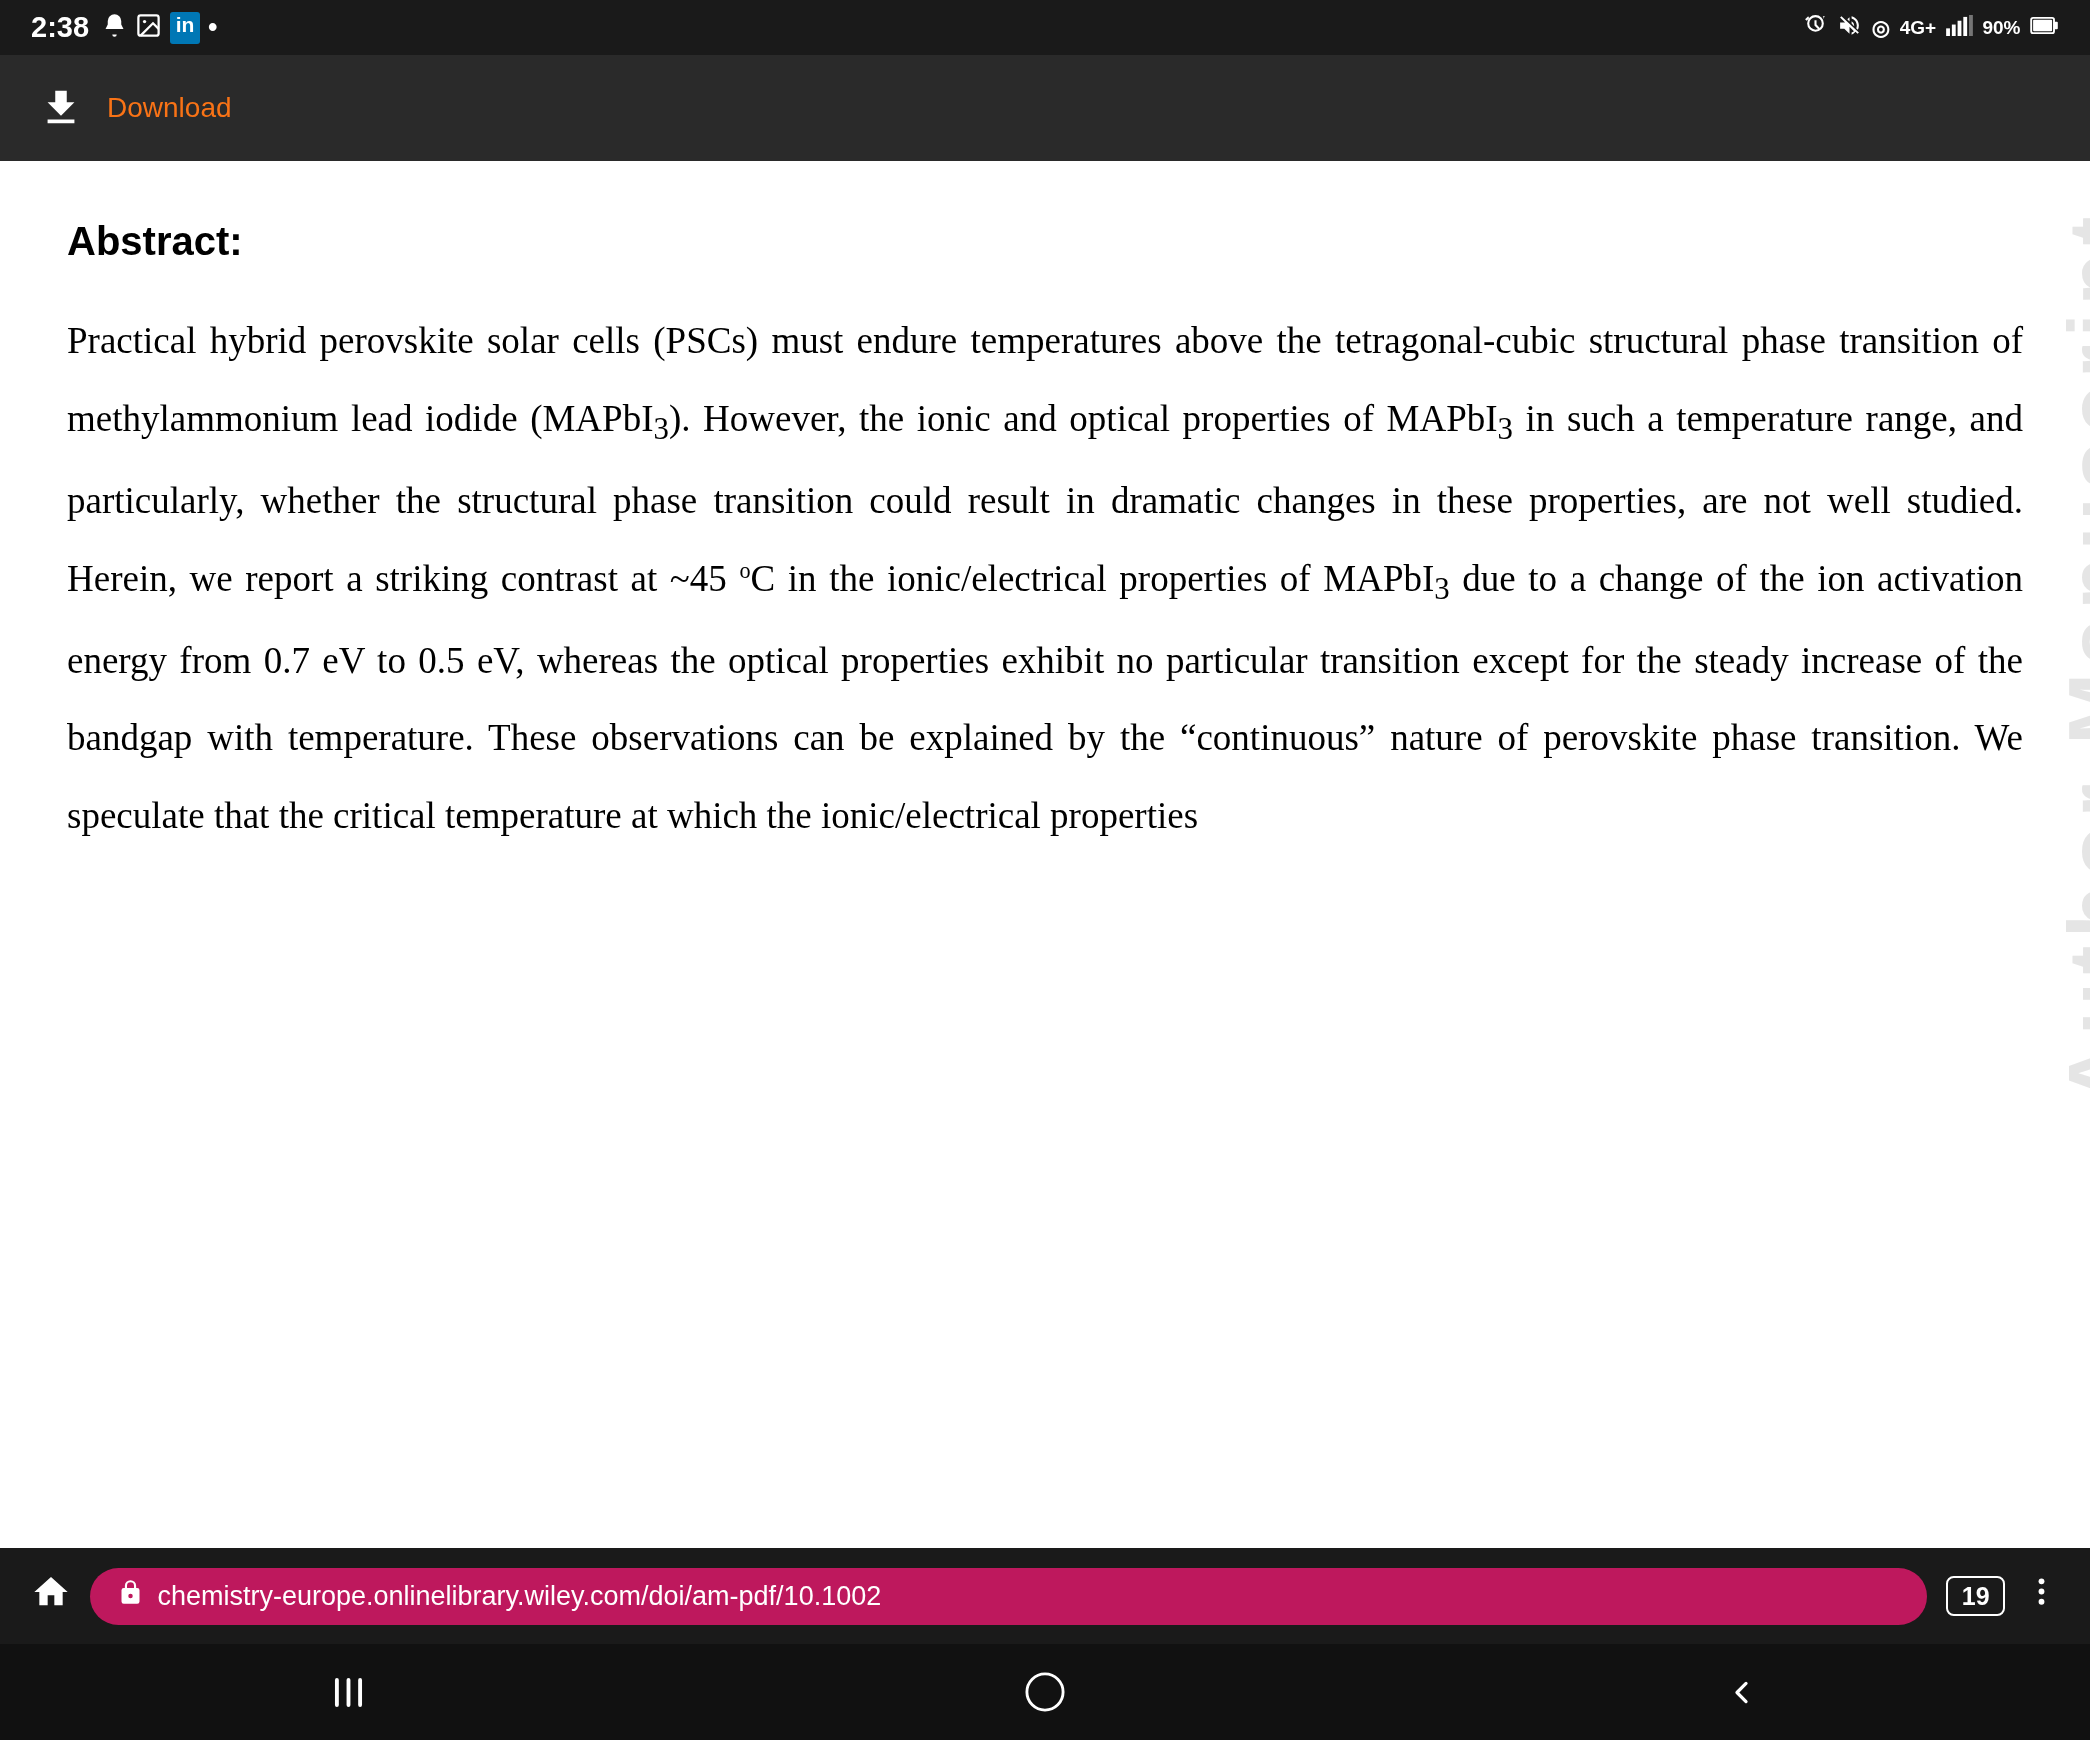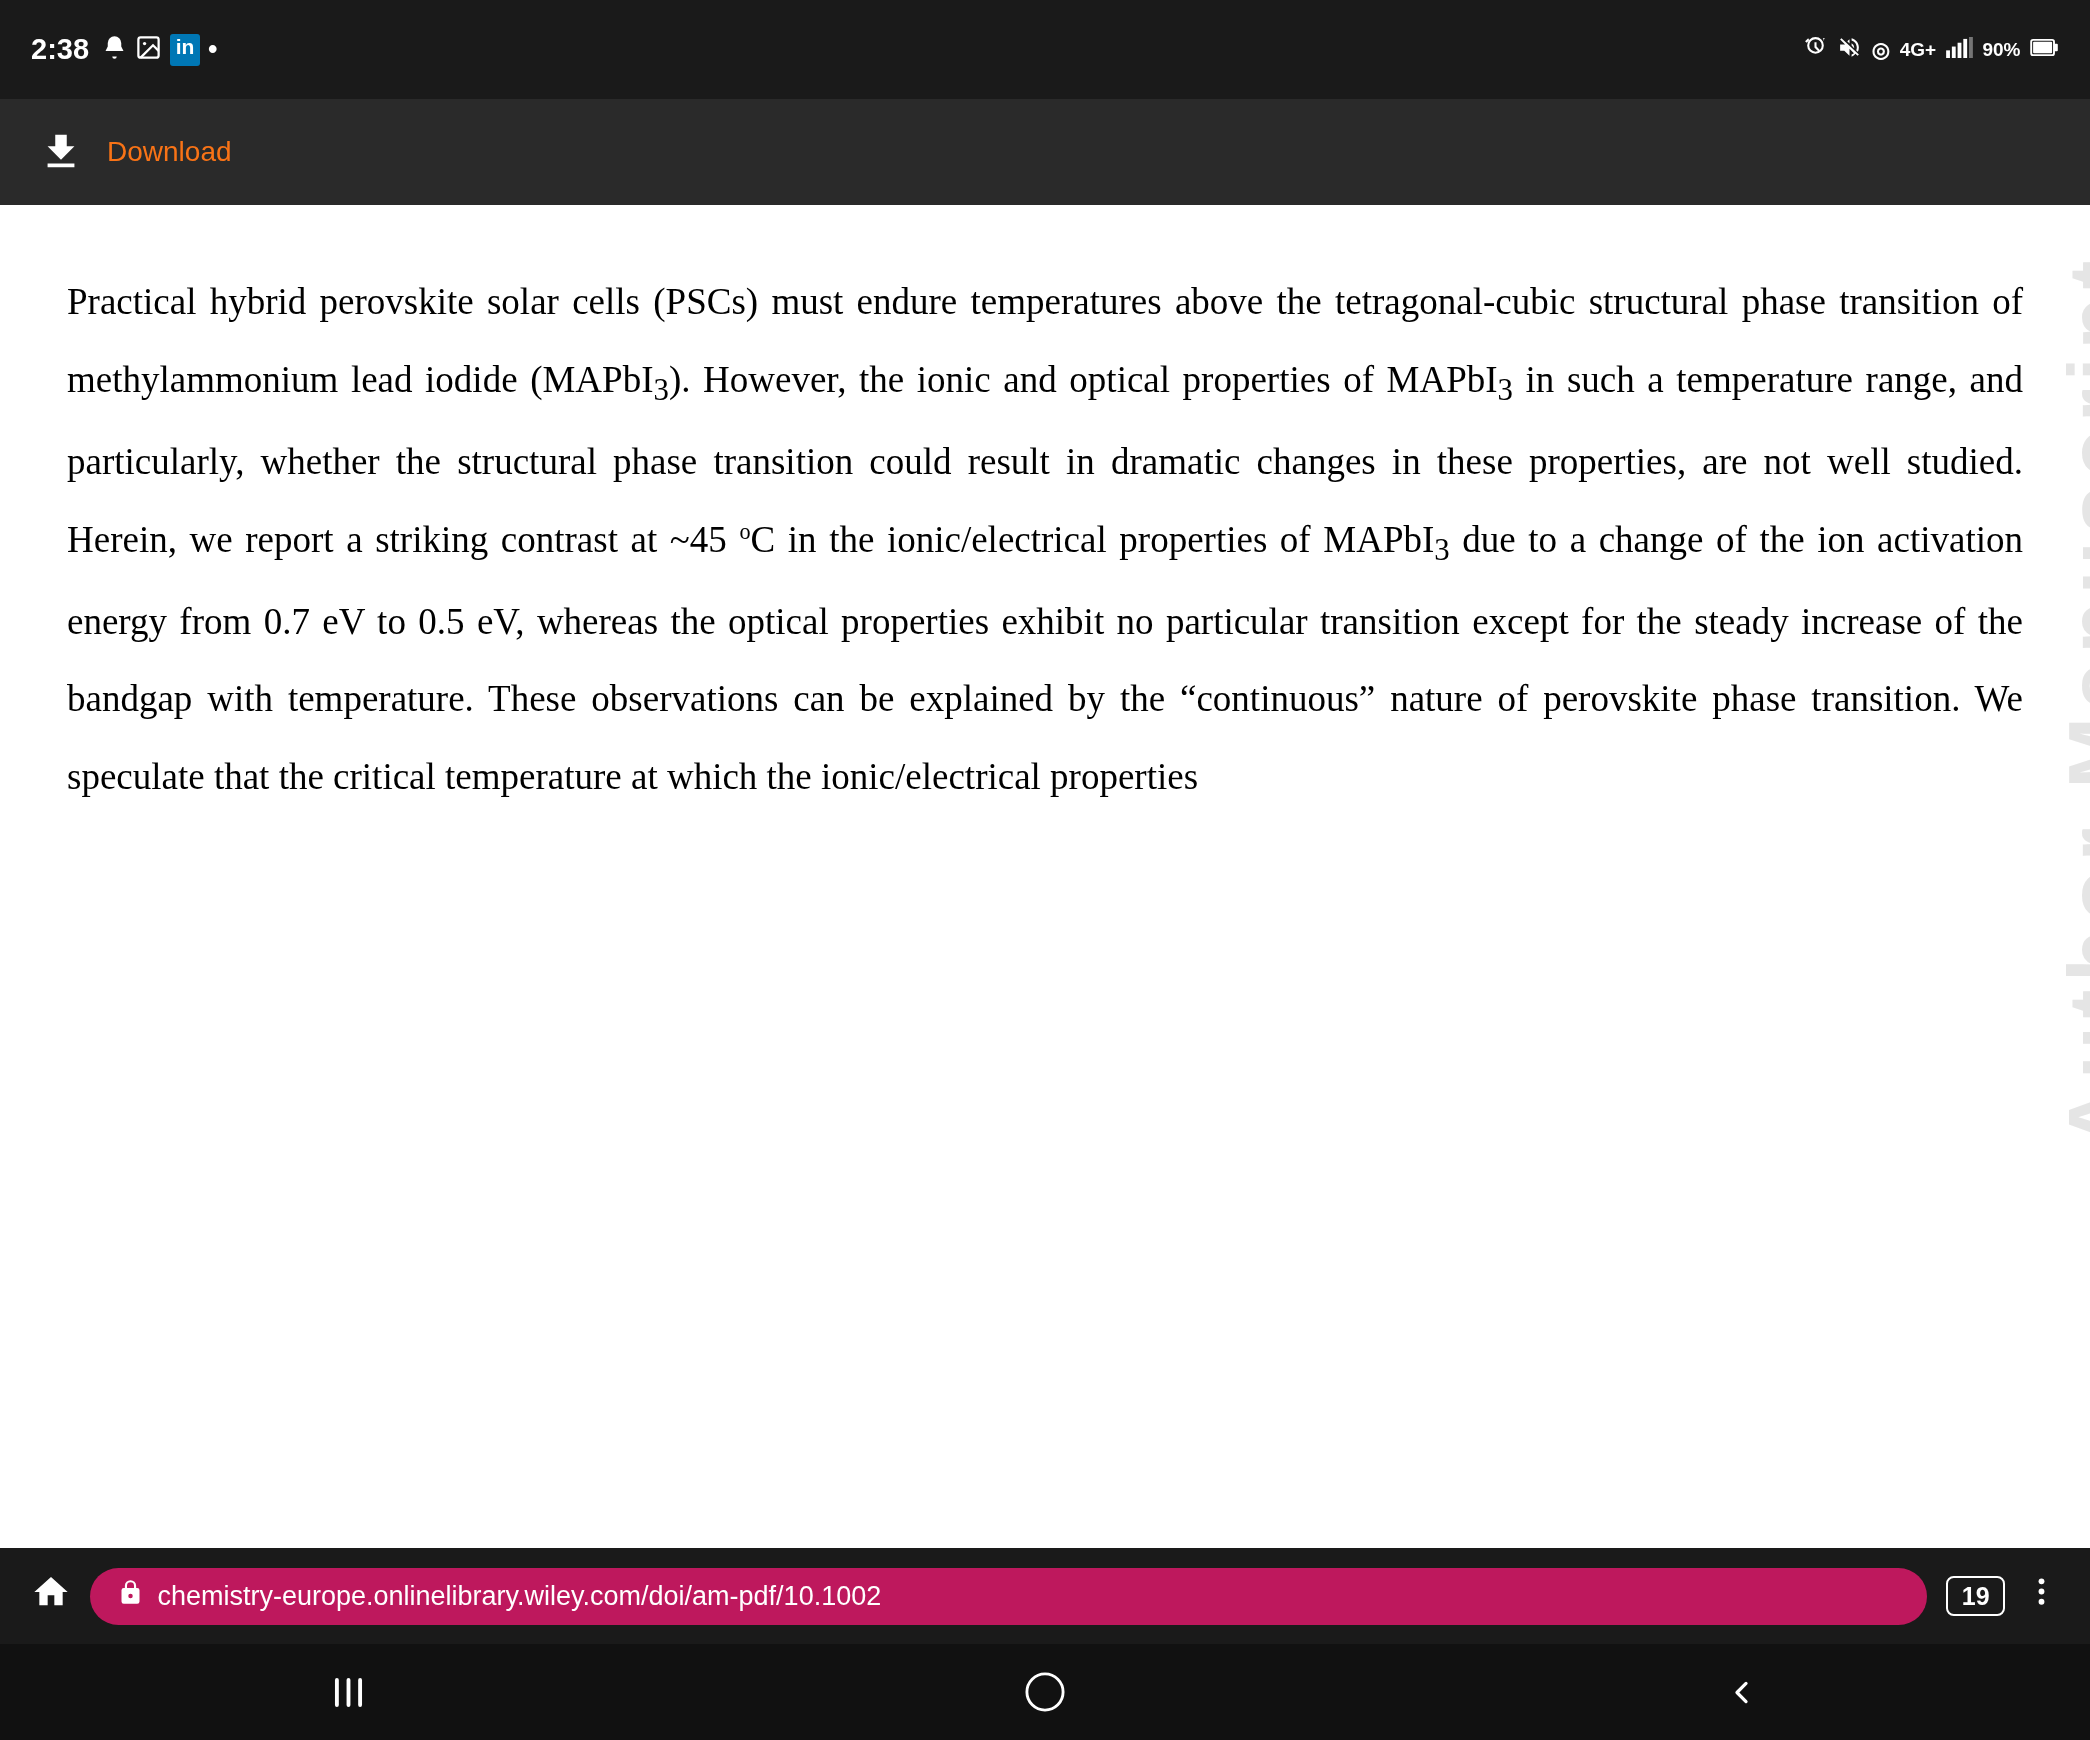--- a/index.html
+++ b/index.html
@@ -16,21 +16,21 @@
     }
 
     
     .status-bar {
       background: #1a1a1a;
       color: #fff;
       display: flex;
       align-items: center;
       justify-content: space-between;
       padding: 13.4px 31px;
-      height: 99px;
+      height: 55px;
       font-size: 27px;
       font-family: Arial, sans-serif;
       font-weight: 600;
     }
 
     .status-left {
       display: flex;
       align-items: center;
       gap: 11.5px;
     }
@@ -276,20 +276,21 @@
     <svg width="46" height="46" viewBox="0 0 24 24" fill="white">
         <path d="M19 9h-4V3H9v6H5l7 7 7-7zM5 18v2h14v-2H5z"></path>
       </svg>
   </span>
   <span class="download-label">Download</span>
 </div>
 
 <div class="content">
   <div class="watermark">Author Manuscript</div>
 
+  <div class="abstract-heading">Abstract:</div>
 
   <div class="abstract-text">
     <p>
       Practical hybrid perovskite solar cells (PSCs) must endure temperatures above the tetragonal-cubic structural phase transition of methylammonium lead iodide (MAPbI<sub>3</sub>). However, the ionic and optical properties of MAPbI<sub>3</sub> in such a temperature range, and particularly, whether the structural phase transition could result in dramatic changes in these properties, are not well studied. Herein, we report a striking contrast at ~45 <sup>o</sup>C in the ionic/electrical properties of MAPbI<sub>3</sub> due to a change of the ion activation energy from 0.7 eV to 0.5 eV, whereas the optical properties exhibit no particular transition except for the steady increase of the bandgap with temperature. These observations can be explained by the “continuous” nature of perovskite phase transition. We speculate that the critical temperature at which the ionic/electrical properties
     </p>
   </div>
 </div>
 
 <div class="browser-bar">
   <span class="browser-home">

